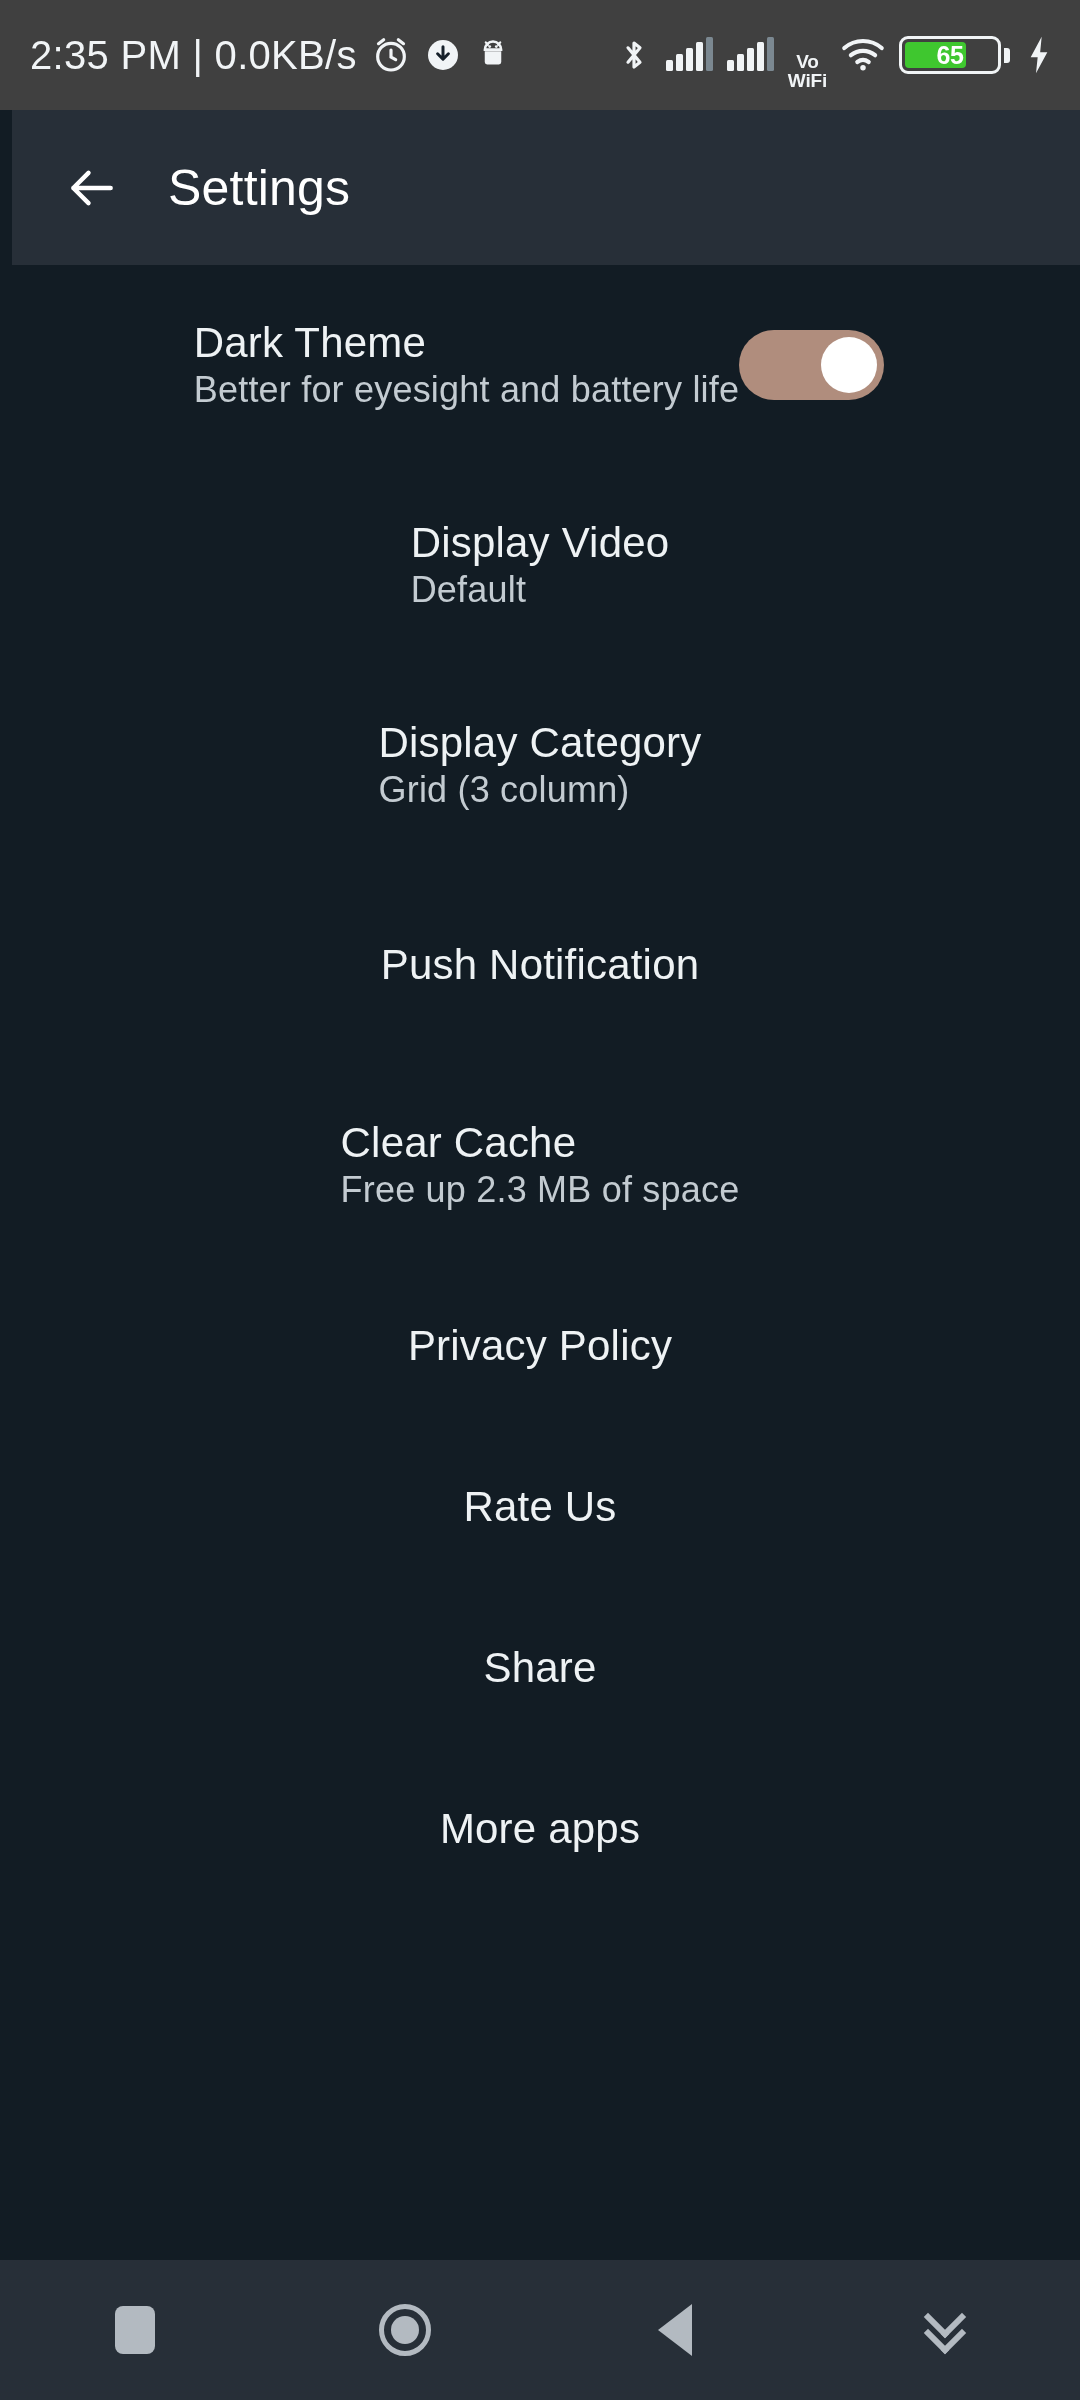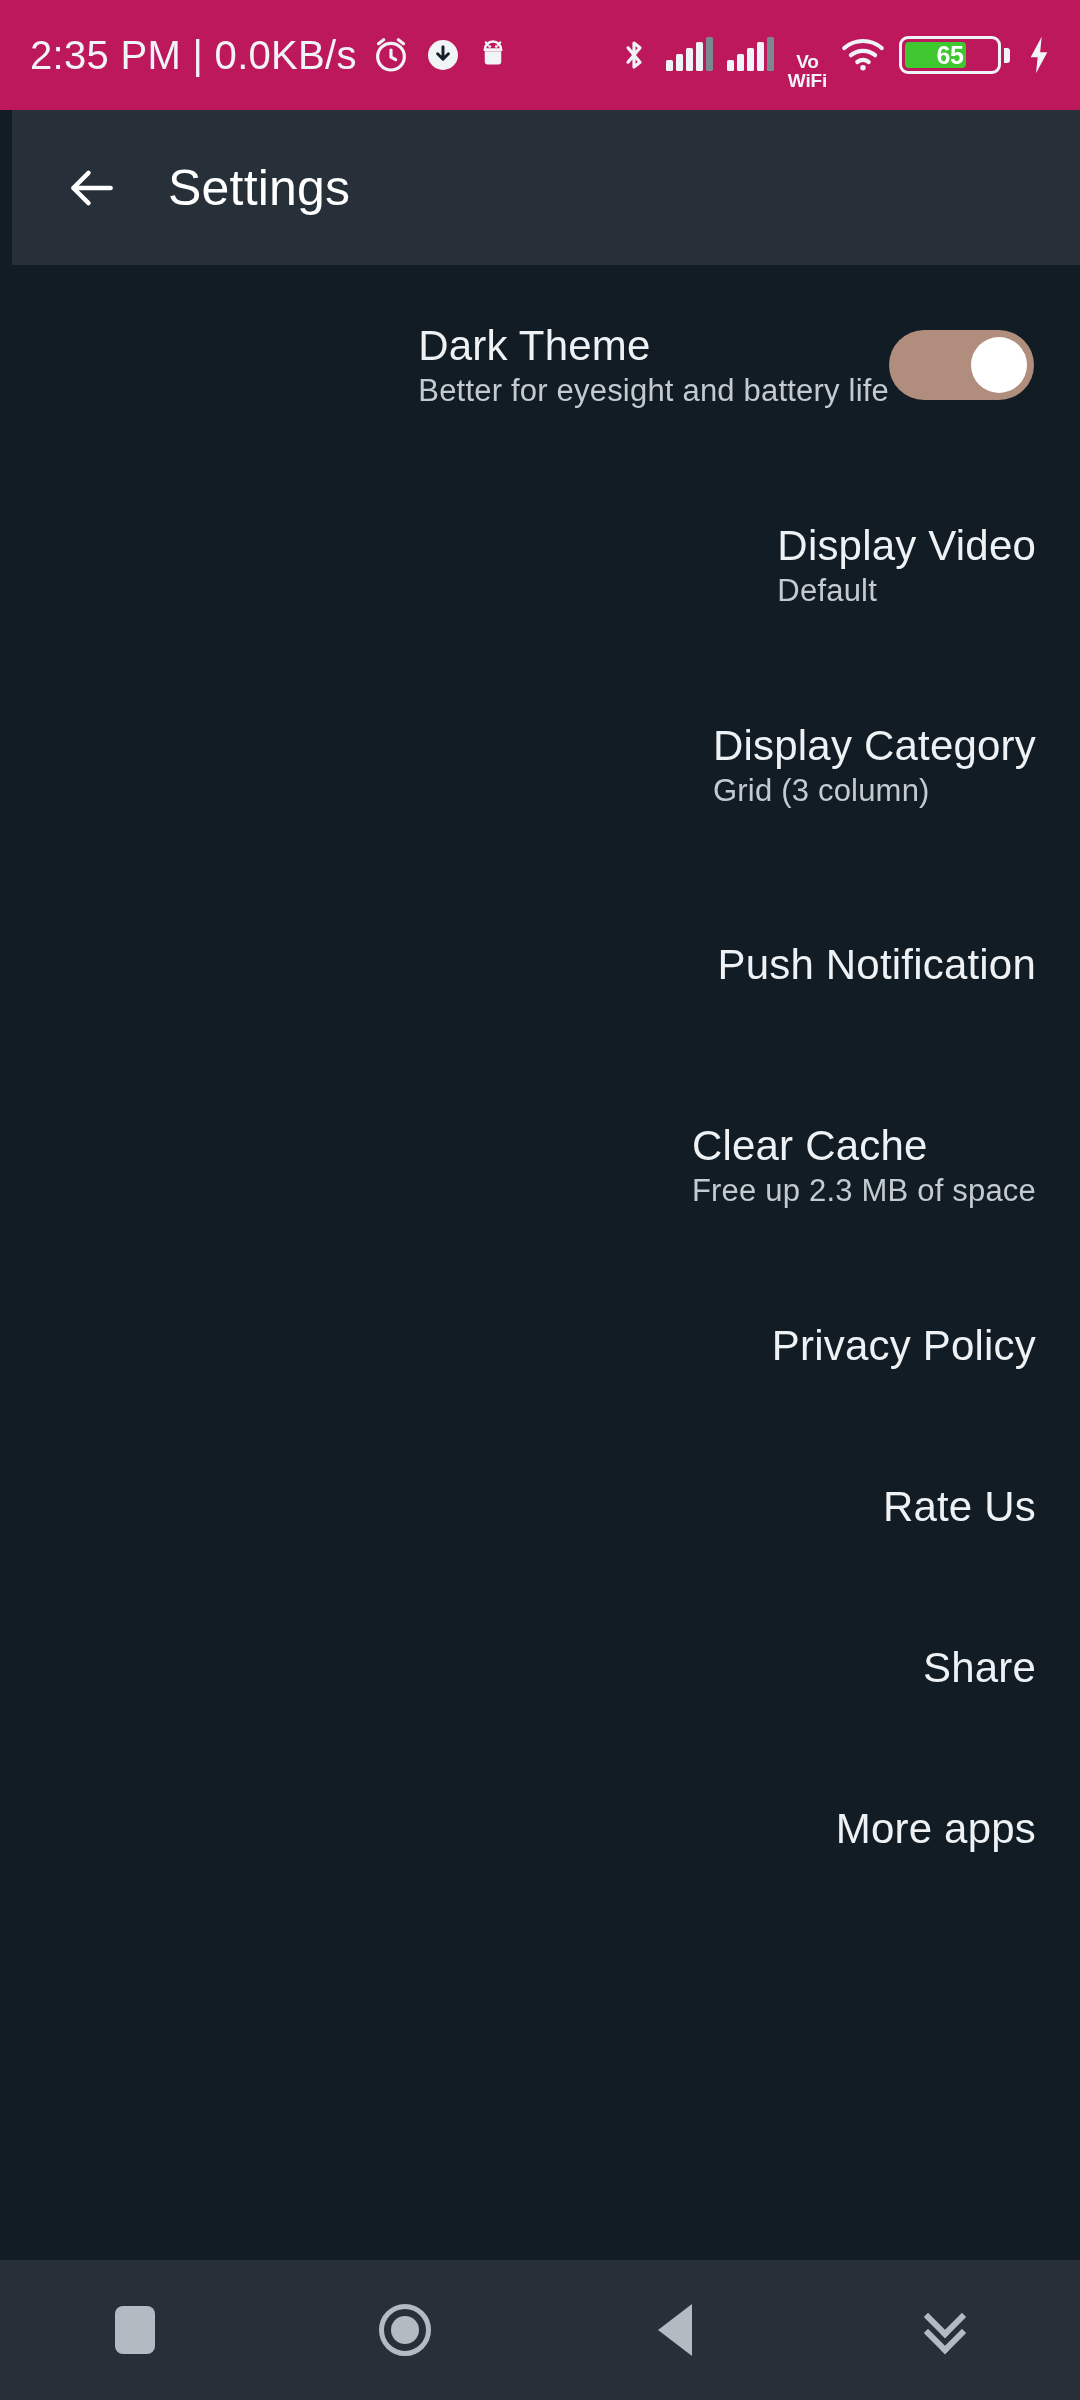--- a/index.html
+++ b/index.html
@@ -7,21 +7,21 @@
     width:1080px; height:2400px;
     background:#121c24;
     font-family:"Liberation Sans", sans-serif;
     overflow:hidden;
   }
   body { position:relative; }
 
   
   .statusbar{
     position:absolute; top:0; left:0; width:1080px; height:110px;
-    background:#be185d;
+    background:#404040;
     display:flex; align-items:center; justify-content:space-between;
     padding:0 26px 0 30px;
     gap:36px;
   }
   .sb-left{ display:flex; align-items:center; gap:14px; }
   .sb-clock{
     color:#f1f4f6; font-size:40px; letter-spacing:.3px; white-space:nowrap;
     font-family:"Liberation Sans", sans-serif;
   }
   .sb-right{ display:flex; align-items:center; gap:14px; }
@@ -72,28 +72,28 @@
   }
 
   
   .list{
     position:absolute; top:265px; left:0; width:1080px;
     height:1995px; background:#121c24;
     padding:0 44px;
   }
   .row{
     position:relative;
-    display:flex; align-items:center; justify-content:flex-end;
+    display:flex; align-items:center; justify-content:center;
   }
   .row-texts{ display:flex; flex-direction:column; }
   .row-title{
     color:#eef2f4; font-size:42px; letter-spacing:.2px; line-height:1.0;
   }
   .row-sub{
-    color:#c3cbd1; font-size:31px; letter-spacing:.2px; line-height:1.0;
+    color:#c3cbd1; font-size:36px; letter-spacing:.2px; line-height:1.0;
     margin-top:8px;
   }
   .row.two-line{ height:200px; }
   .row.one-line{ height:161px; }
 
   
   .switch{
     width:145px; height:70px; border-radius:36px; background:#b08d7d;
     position:relative; flex:none; margin-right:2px;
   }

